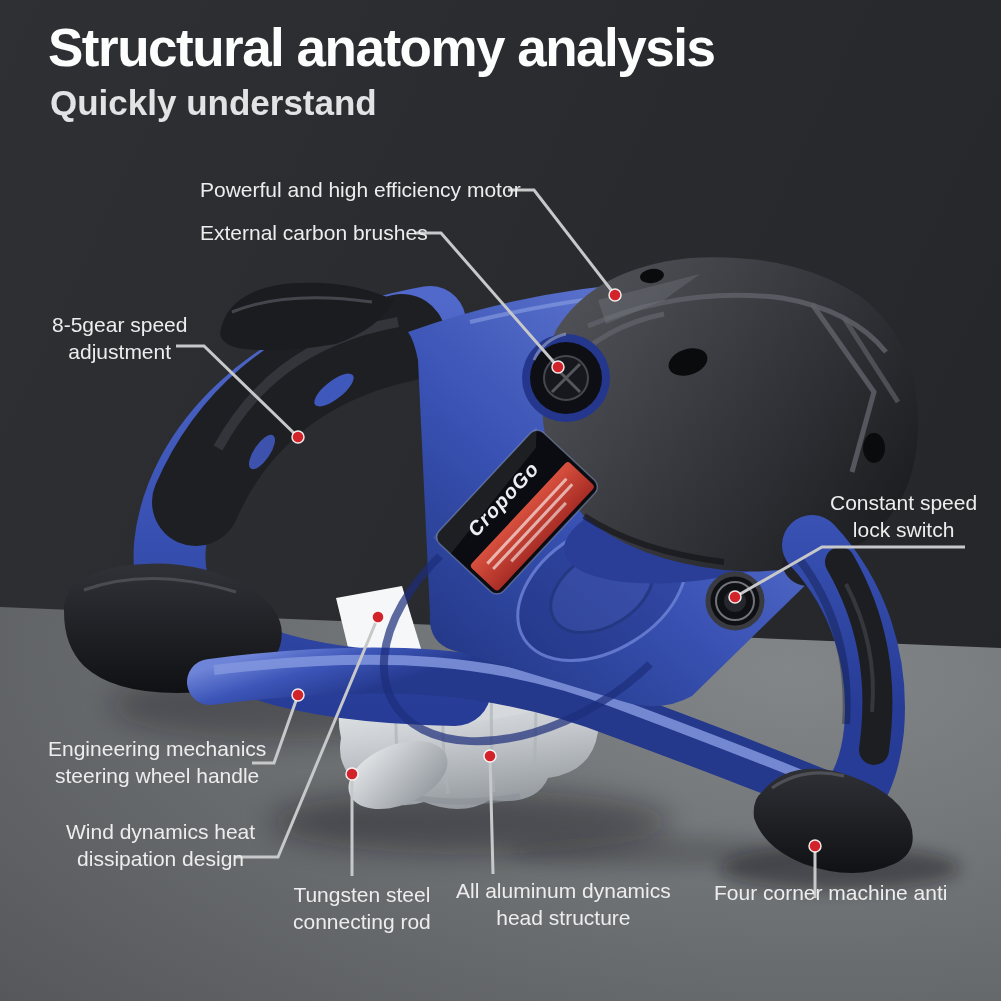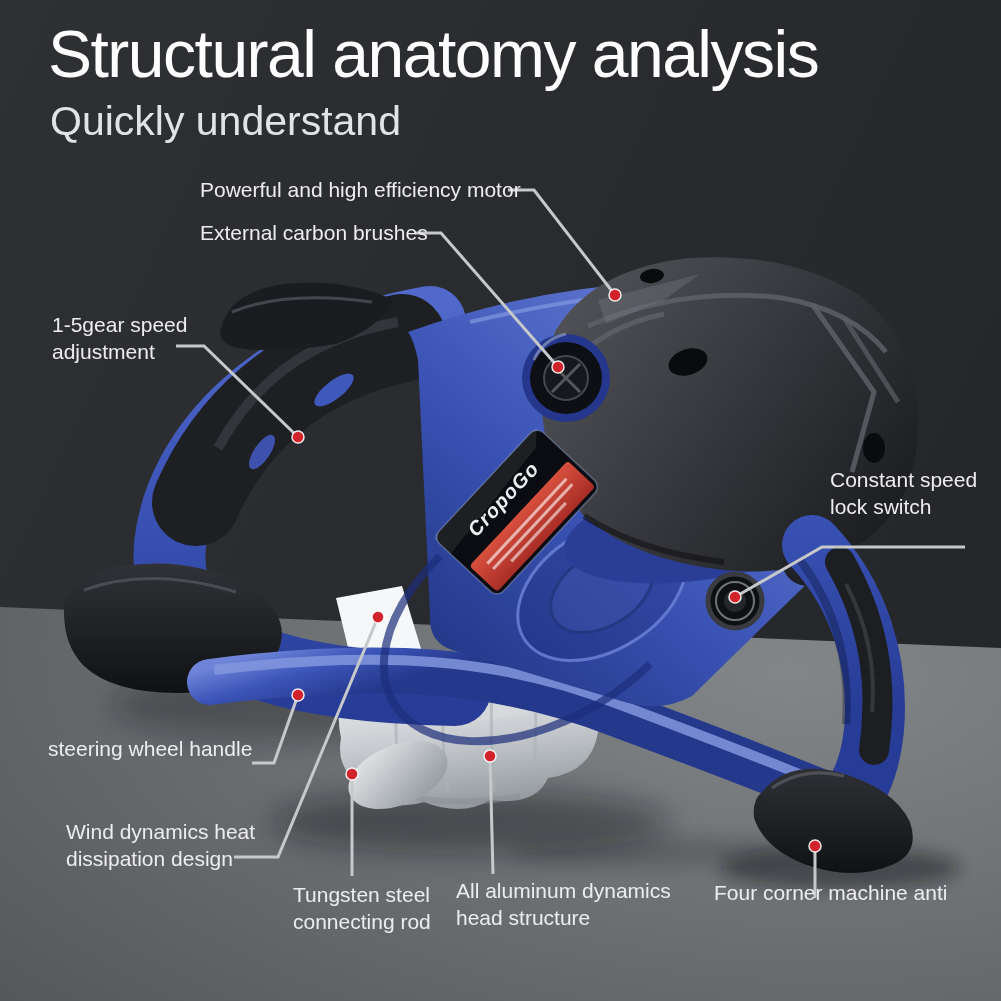--- a/index.html
+++ b/index.html
@@ -11,29 +11,29 @@
   .floor{
     position:absolute;left:0;top:607px;width:1200px;height:520px;
     transform:rotate(2.35deg);transform-origin:left top;
     background:radial-gradient(1100px 540px at 66% 6%,#838688 0%,#6e7173 45%,#54565a 100%);
   }
   svg{position:absolute;left:0;top:0;}
   .callouts polyline{fill:none;stroke:#c7c8c9;stroke-width:3;}
   .callouts circle{fill:#d2232a;stroke:rgba(255,255,255,.9);stroke-width:1.5;}
   .header{position:absolute;left:48px;top:18px;z-index:6;}
   .title{
-    margin:0;color:#fdfdfd;font-size:66px;font-weight:400;
+    margin:0;color:#fdfdfd;font-size:53px;font-weight:700;
     letter-spacing:-1.5px;line-height:1.12;
   }
-  .subtitle{margin:6px 0 0 2px;color:#e2e3e5;font-size:41px;font-weight:400;letter-spacing:0;}
+  .subtitle{margin:6px 0 0 2px;color:#e2e3e5;font-size:35px;font-weight:700;letter-spacing:0;}
   .callout-label{
     position:absolute;z-index:6;color:#ededee;font-size:21px;line-height:27px;
     font-weight:400;white-space:nowrap;
   }
-  .callout-label span{display:block;}
+  .callout-label span{display:block;text-align:center;}
   .z2{z-index:2}.z3{z-index:3}
 </style>
 </head>
 <body>
 
 <div class="stage">
 
   <div class="floor"></div>
 
   <svg class="z2" width="1001" height="1001" viewBox="0 0 1001 1001">
@@ -230,28 +230,29 @@
     <p class="subtitle">Quickly understand</p>
   </div>
 
   <div class="callout-label" style="left:200px;top:176px;">
     <span>Powerful and high efficiency motor</span>
   </div>
   <div class="callout-label" style="left:200px;top:219px;">
     <span>External carbon brushes</span>
   </div>
   <div class="callout-label" style="left:52px;top:311px;">
-    <span>1-5gear speed</span>
+    <span>8-5gear speed</span>
     <span>adjustment</span>
   </div>
-  <div class="callout-label" style="left:830px;top:466px;">
+  <div class="callout-label" style="left:830px;top:489px;">
     <span>Constant speed</span>
     <span>lock switch</span>
   </div>
   <div class="callout-label" style="left:48px;top:735px;">
+    <span>Engineering mechanics</span>
     <span>steering wheel handle</span>
   </div>
   <div class="callout-label" style="left:293px;top:881px;">
     <span>Tungsten steel</span>
     <span>connecting rod</span>
   </div>
   <div class="callout-label" style="left:66px;top:818px;">
     <span>Wind dynamics heat</span>
     <span>dissipation design</span>
   </div>

